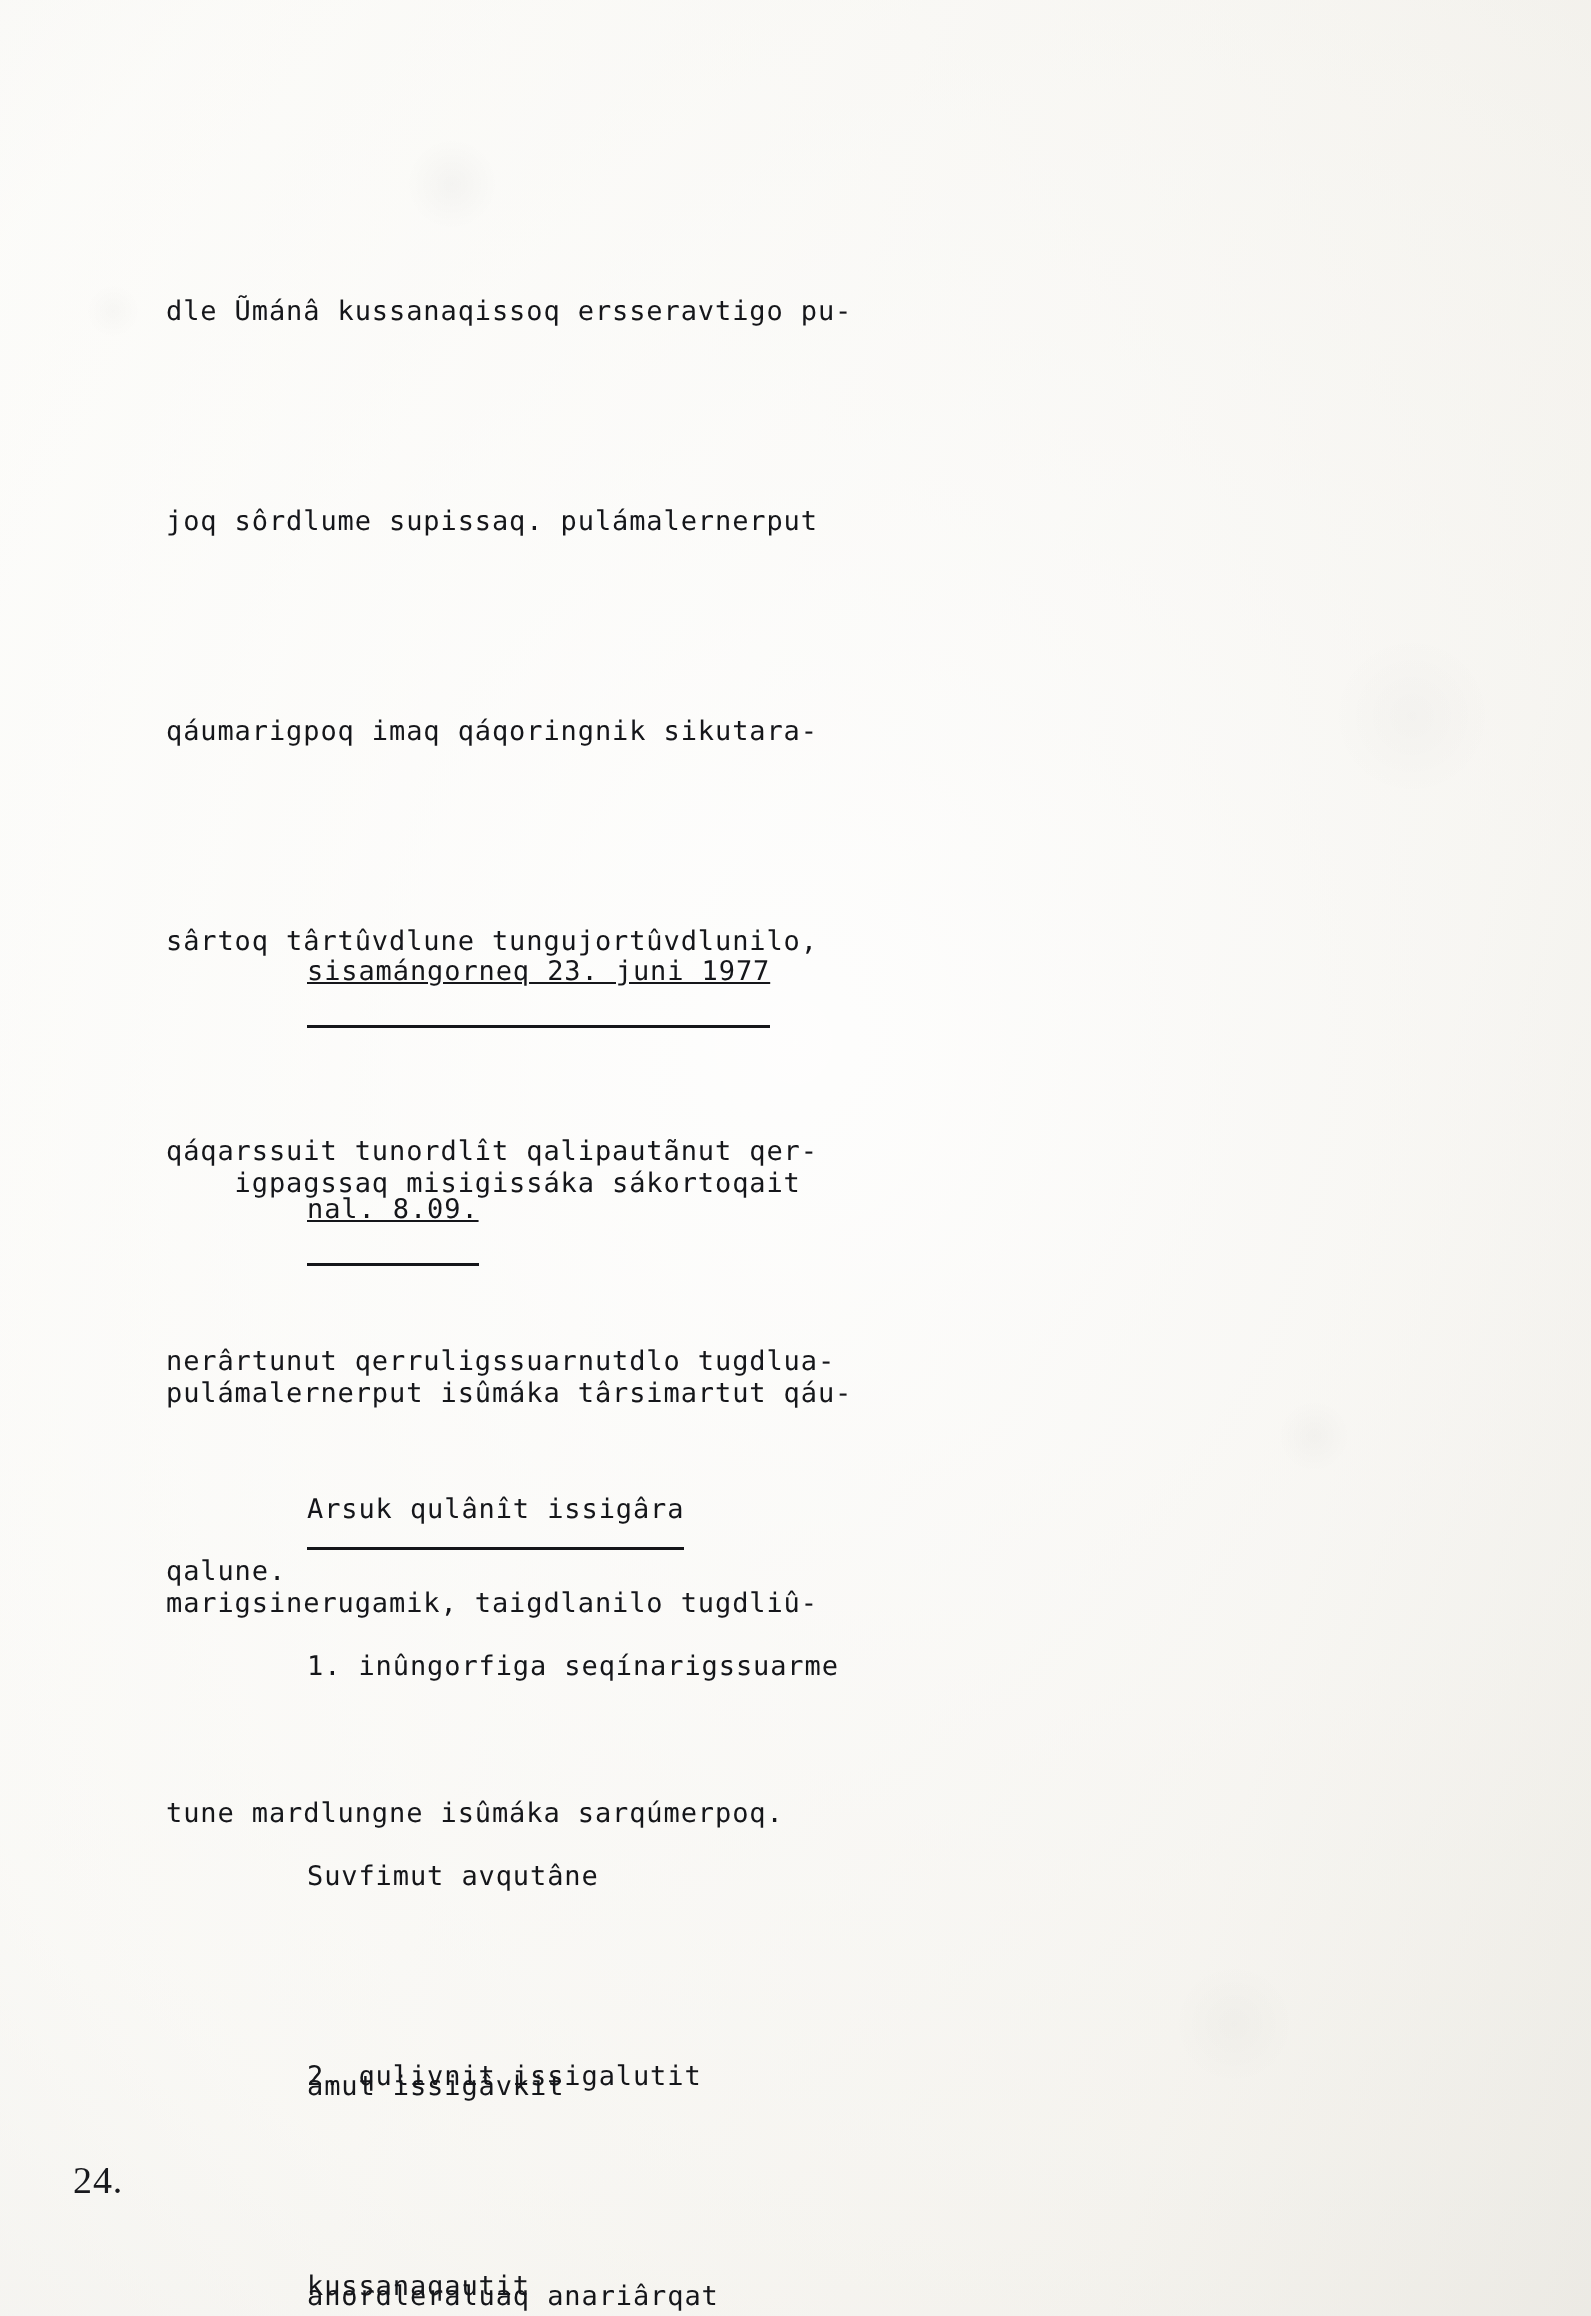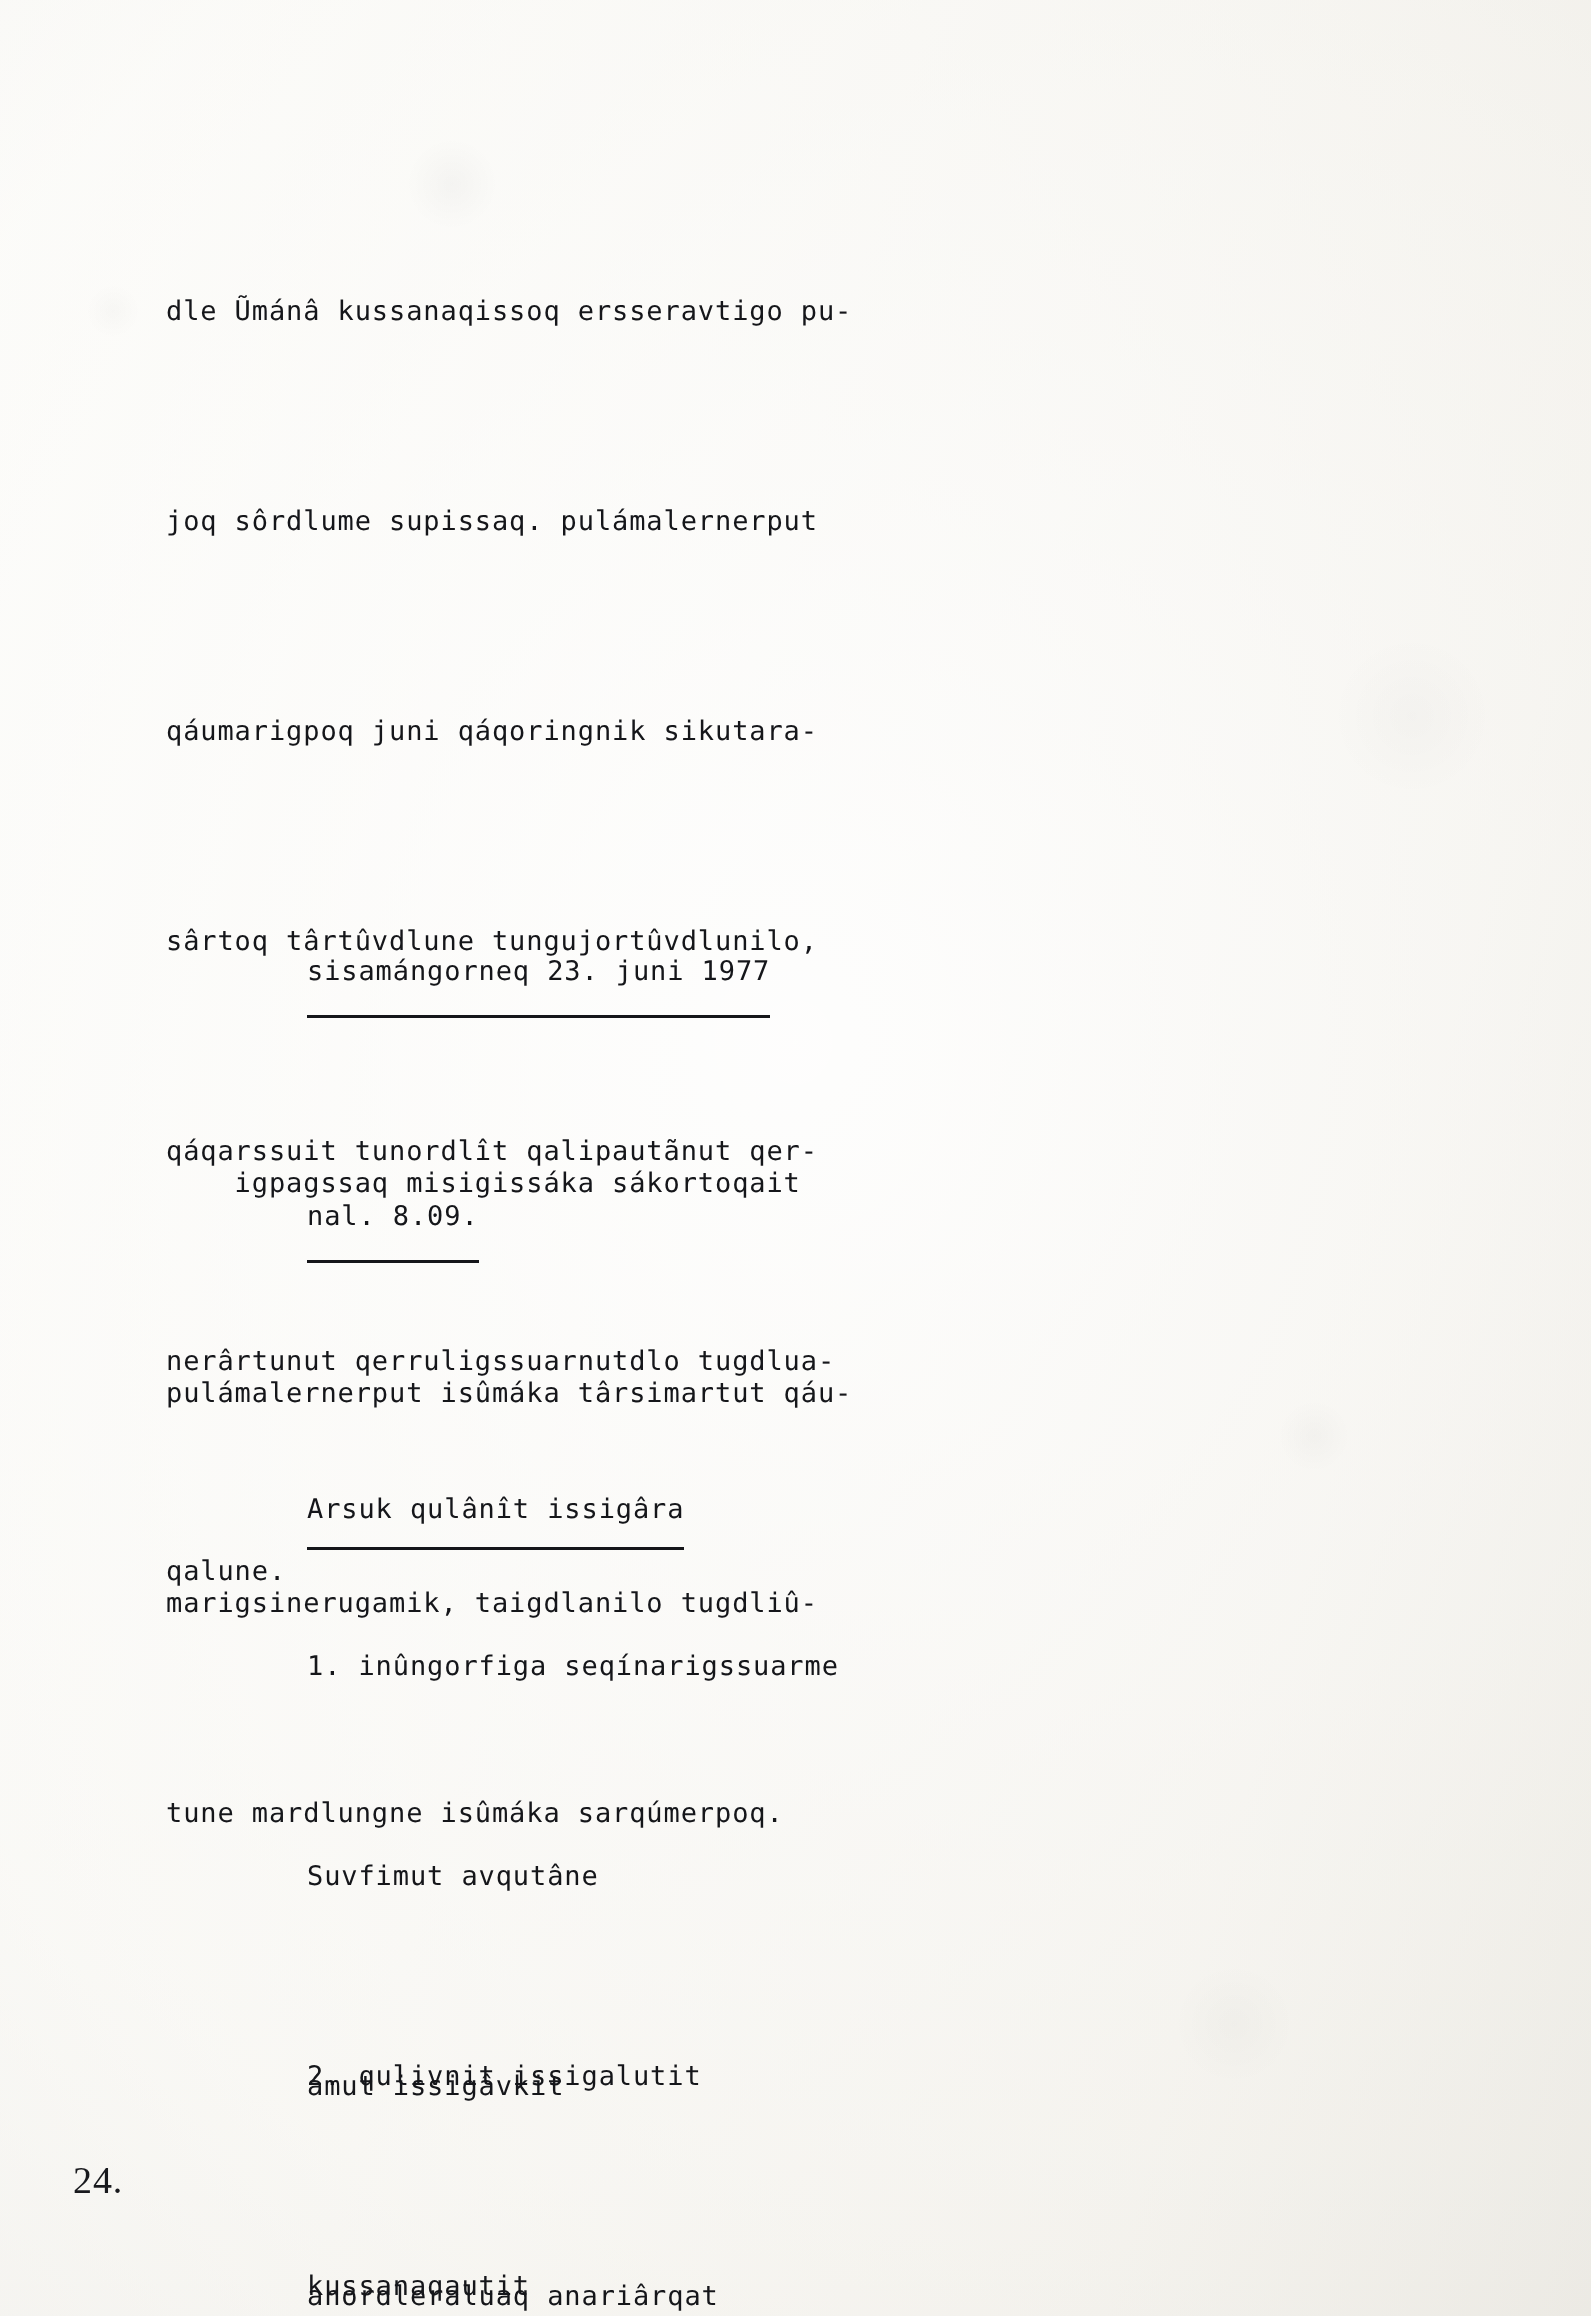--- a/index.html
+++ b/index.html
@@ -60,22 +60,23 @@
   }
   
   #date-heading {
     left: 307px;
     top: 797px;
   }
   #date-heading .hline {
     display: block;
     width: fit-content;
     border-bottom: 3.8px solid #15161a;
-    padding-bottom: 8px;
-    margin-bottom: 24px;
+    padding-bottom: 18px;
+    margin-bottom: 7px;
+    text-decoration: underline;
   }
   
   #para-two {
     left: 166px;
     top: 1009px;
   }
   
   #section-heading {
     left: 307px;
     top: 1335px;
@@ -112,21 +113,21 @@
 </style>
 </head>
 <body>
 
 <div class="page">
   <div class="sheet">
 
     <div class="tw" id="para-one">
       <span class="line">dle Ũmánâ kussanaqissoq ersseravtigo pu-</span>
       <span class="line">joq sôrdlume supissaq. pulámalernerput</span>
-      <span class="line">qáumarigpoq juni qáqoringnik sikutara-</span>
+      <span class="line">qáumarigpoq imaq qáqoringnik sikutara-</span>
       <span class="line">sârtoq târtûvdlune tungujortûvdlunilo,</span>
       <span class="line">qáqarssuit tunordlît qalipautãnut qer-</span>
       <span class="line">nerârtunut qerruligssuarnutdlo tugdlua-</span>
       <span class="line">qalune.</span>
     </div>
 
     <div class="tw" id="date-heading">
       <span class="hline">sisamángorneq 23. juni 1977</span>
       <span class="hline">nal. 8.09.</span>
     </div>

